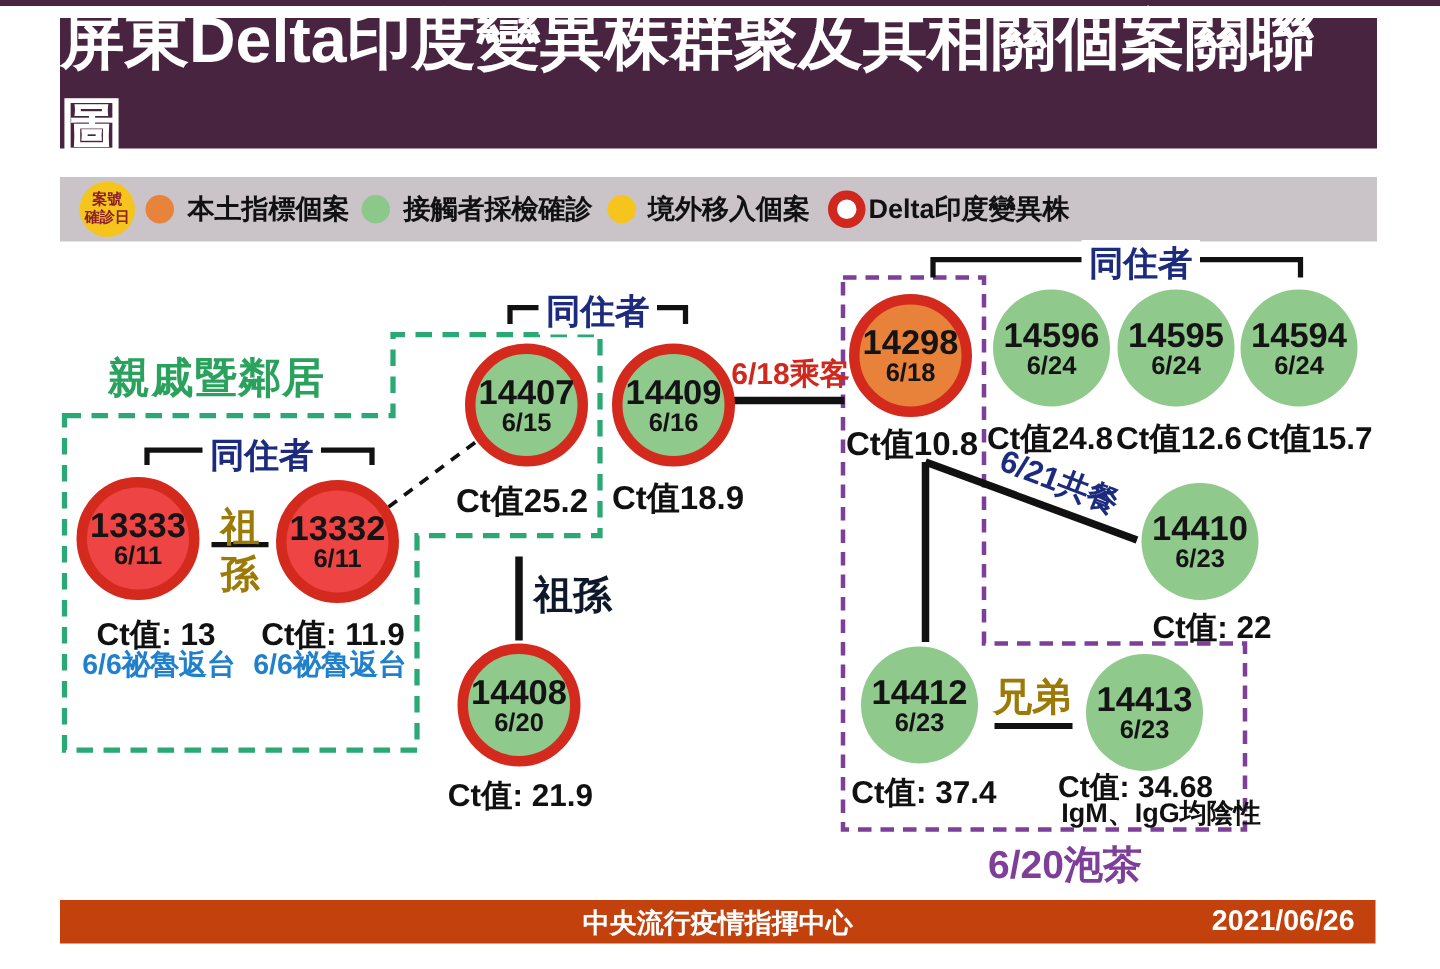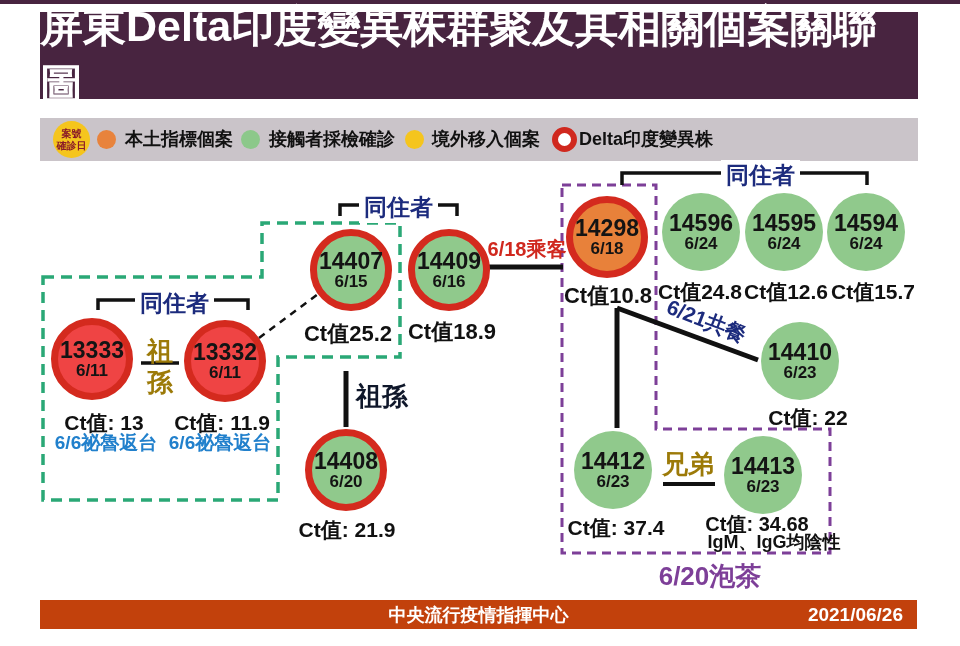--- a/index.html
+++ b/index.html
@@ -71,20 +71,21 @@
     <polyline points="622,185 622,173 867,173 867,185" fill="none" stroke="#111" stroke-width="3.5"></polyline>
     <line x1="141" y1="363" x2="179" y2="363" stroke="#111" stroke-width="3.5"></line>
     <line x1="259" y1="338" x2="318" y2="294" stroke="#111" stroke-width="2.5" stroke-dasharray="7 6"></line>
     <line x1="346" y1="371" x2="346" y2="427" stroke="#111" stroke-width="5"></line>
     <line x1="488" y1="267" x2="563" y2="267" stroke="#111" stroke-width="5"></line>
     <line x1="617" y1="308" x2="617" y2="428" stroke="#111" stroke-width="5"></line>
     <line x1="617" y1="308" x2="758" y2="360" stroke="#111" stroke-width="5"></line>
     <line x1="663" y1="484" x2="715" y2="484" stroke="#111" stroke-width="4"></line>
   </svg>
 
+  <div class="lbl green-t" style="left:72px;top:233px;font-size:28px;letter-spacing:1px;">親戚暨鄰居</div>
   <div class="lbl navy bracket-lbl" style="left:135px;top:288px;">同住者</div>
   <div class="lbl navy bracket-lbl" style="left:359px;top:192px;">同住者</div>
   <div class="lbl navy bracket-lbl" style="left:721px;top:160px;">同住者</div>
   <div class="lbl gold-t" style="left:147px;top:334px;font-size:26px;">祖</div>
   <div class="lbl gold-t" style="left:147px;top:365px;font-size:26px;">孫</div>
   <div class="lbl" style="left:356px;top:379px;font-size:26px;">祖孫</div>
   <div class="lbl red-t" style="left:467px;top:236px;width:120px;text-align:center;font-size:20px;">6/18乘客</div>
   <div class="lbl navy" style="left:664px;top:312px;width:110px;font-size:21px;transform:rotate(21deg);">6/21共餐</div>
   <div class="lbl gold-t" style="left:662px;top:447px;font-size:26px;">兄弟</div>
   <div class="lbl purple-t" style="left:650px;top:559px;width:120px;text-align:center;font-size:26px;">6/20泡茶</div>

